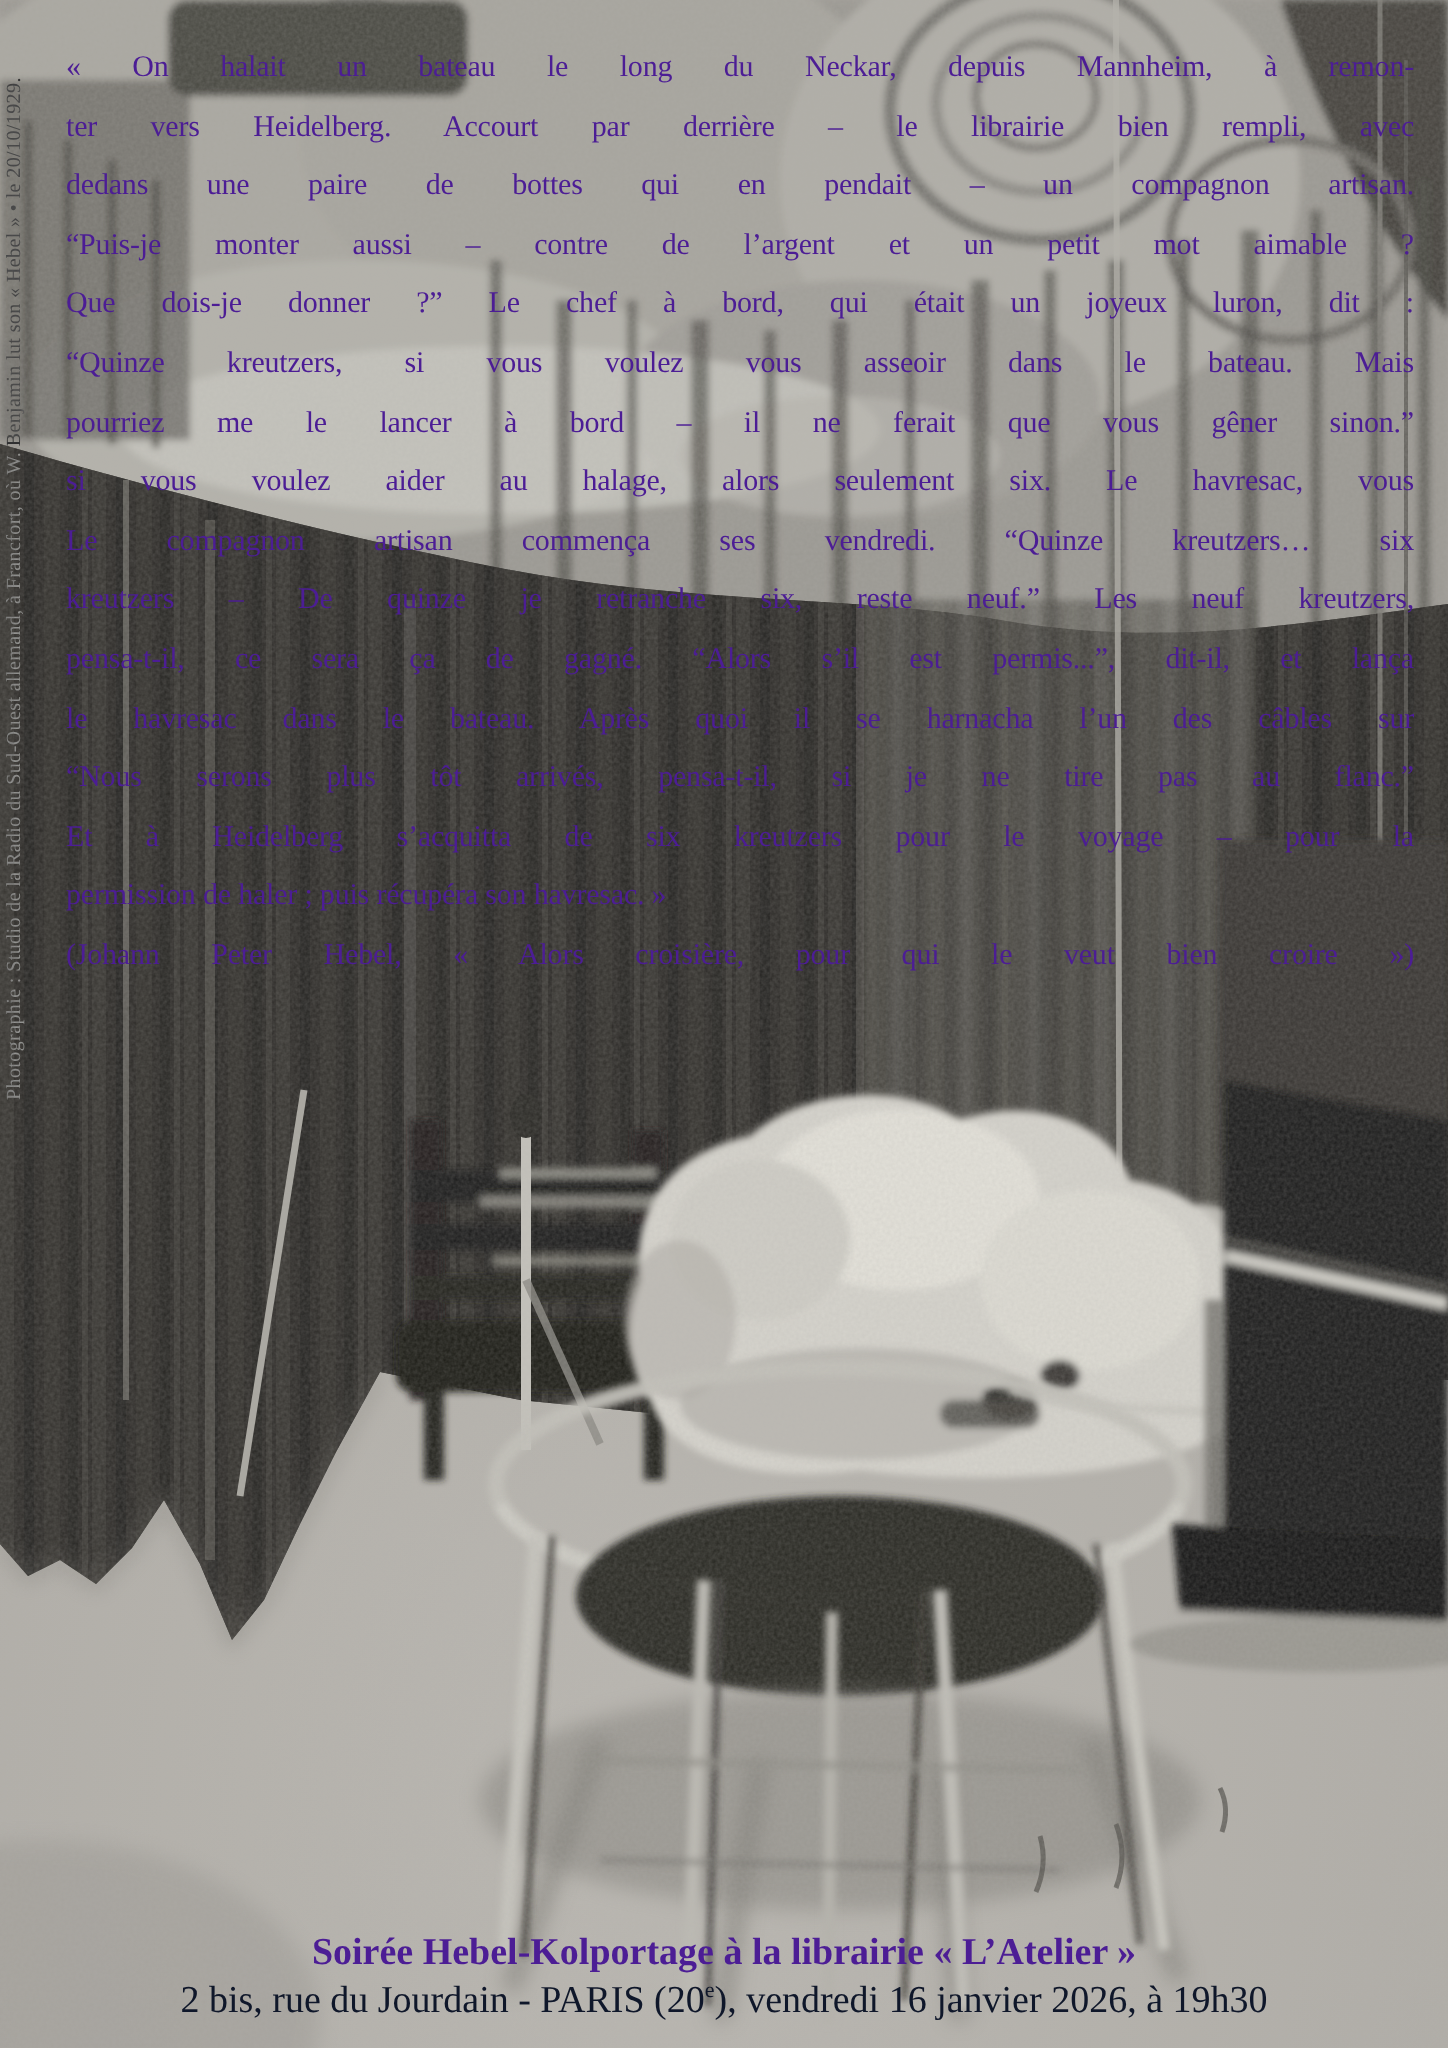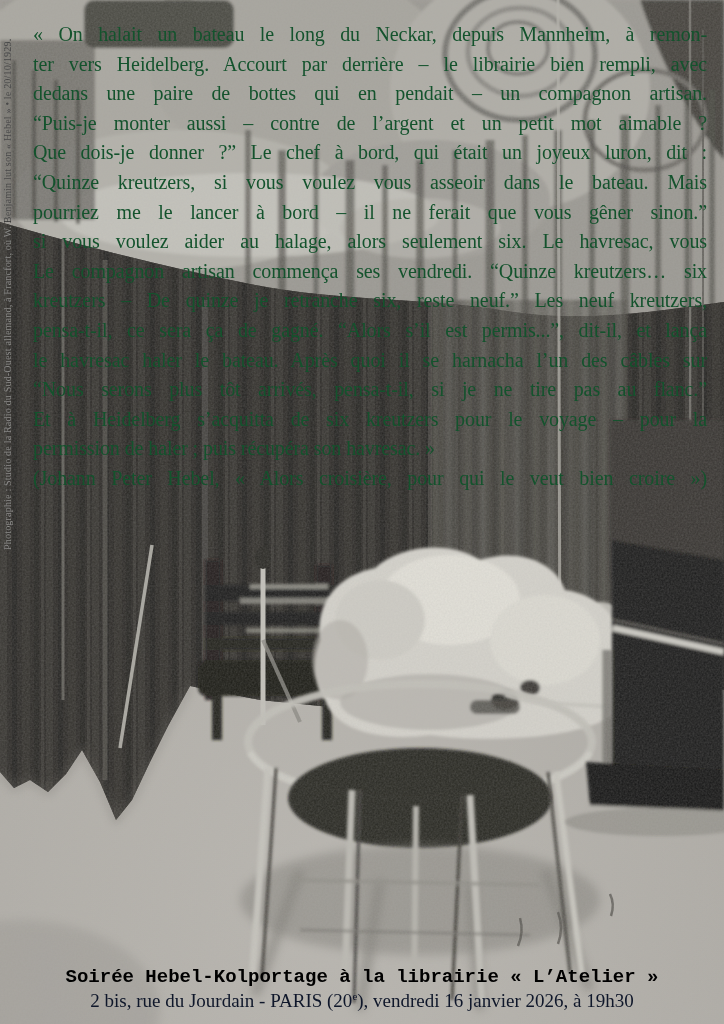--- a/index.html
+++ b/index.html
@@ -7,43 +7,42 @@
     position:relative;
     width:724px;height:1024px;
     overflow:hidden;
     background:#b1aea8;
     font-family:"Liberation Serif","DejaVu Serif",serif;
   }
   .photo{position:absolute;inset:0;width:724px;height:1024px;display:block;}
   
   .quote{
     position:absolute;left:33px;top:20px;width:674px;
-    color:#14532d;
-    font-size:20px;line-height:29.6px;
+    color:#4c1d95;
+    font-size:15px;line-height:29.6px;
     letter-spacing:-0.1px;
   }
   .q-line{text-align:justify;text-align-last:justify;white-space:normal;}
   .q-line.short{text-align:center;text-align-last:left;}
   
   .credit{
     position:absolute;left:2px;top:28px;height:522px;width:16px;
     writing-mode:vertical-rl;transform:rotate(180deg);
     font-size:10px;letter-spacing:.2px;
     color:#c9c7c2;mix-blend-mode:difference;
     white-space:nowrap;
   }
   
   .footer{
     position:absolute;left:0;right:0;bottom:12px;
     text-align:center;
   }
   .footer-title{
     font-weight:700;font-size:19px;line-height:24px;
-    color:#000000;
-    font-family:Liberation Mono, monospace;
+    color:#4c1d95;
   }
   .footer-info{
     font-size:19px;line-height:23px;
     color:#0f172a;
   }
   .footer-info sup{font-size:11px;line-height:0;}
 </style>
 </head>
 <body>
 
@@ -251,21 +250,21 @@
     <div class="q-line">ter vers Heidelberg. Accourt par derrière – le librairie bien rempli, avec</div>
     <div class="q-line">dedans une paire de bottes qui en pendait – un compagnon artisan.</div>
     <div class="q-line">“Puis-je monter aussi – contre de l’argent et un petit mot aimable ?</div>
     <div class="q-line">Que dois-je donner ?” Le chef à bord, qui était un joyeux luron, dit :</div>
     <div class="q-line">“Quinze kreutzers, si vous voulez vous asseoir dans le bateau. Mais</div>
     <div class="q-line">pourriez me le lancer à bord – il ne ferait que vous gêner sinon.”</div>
     <div class="q-line">si vous voulez aider au halage, alors seulement six. Le havresac, vous</div>
     <div class="q-line">Le compagnon artisan commença ses vendredi. “Quinze kreutzers… six</div>
     <div class="q-line">kreutzers – De quinze je retranche six, reste neuf.” Les neuf kreutzers,</div>
     <div class="q-line">pensa-t-il, ce sera ça de gagné. “Alors s’il est permis...”, dit-il, et lança</div>
-    <div class="q-line">le havresac haler le bateau. Après quoi il se harnacha l’un des câbles sur</div>
+    <div class="q-line">le havresac dans le bateau. Après quoi il se harnacha l’un des câbles sur</div>
     <div class="q-line">“Nous serons plus tôt arrivés, pensa-t-il, si je ne tire pas au flanc.”</div>
     <div class="q-line">Et à Heidelberg s’acquitta de six kreutzers pour le voyage – pour la</div>
     <div class="q-line short">permission de haler ; puis récupéra son havresac. »</div>
     <div class="q-line">(Johann Peter Hebel, « Alors croisière, pour qui le veut bien croire »)</div>
   </div>
 
   <div class="footer">
     <div class="footer-title">Soirée Hebel-Kolportage à la librairie « L’Atelier »</div>
     <div class="footer-info"><span>2 bis, rue du Jourdain - PARIS (20</span><sup>e</sup><span>), vendredi 16 janvier 2026, à 19h30</span></div>
   </div>

